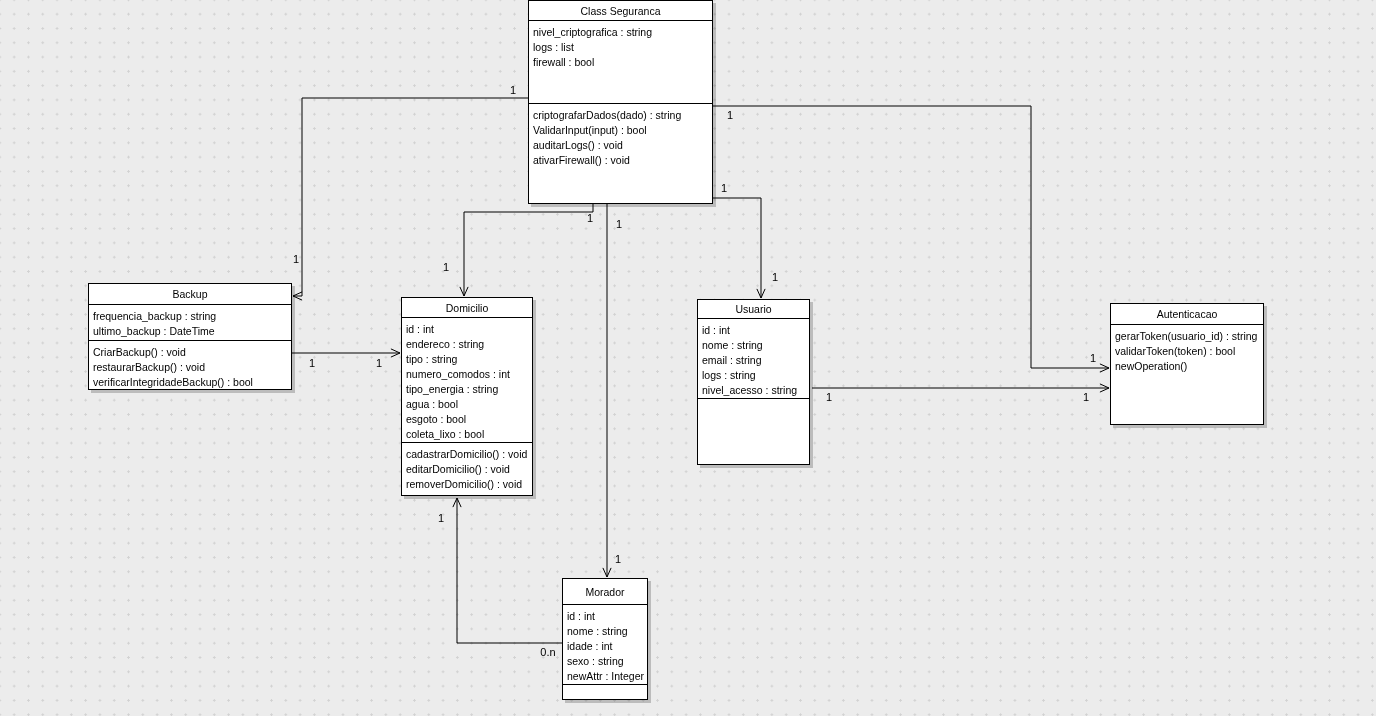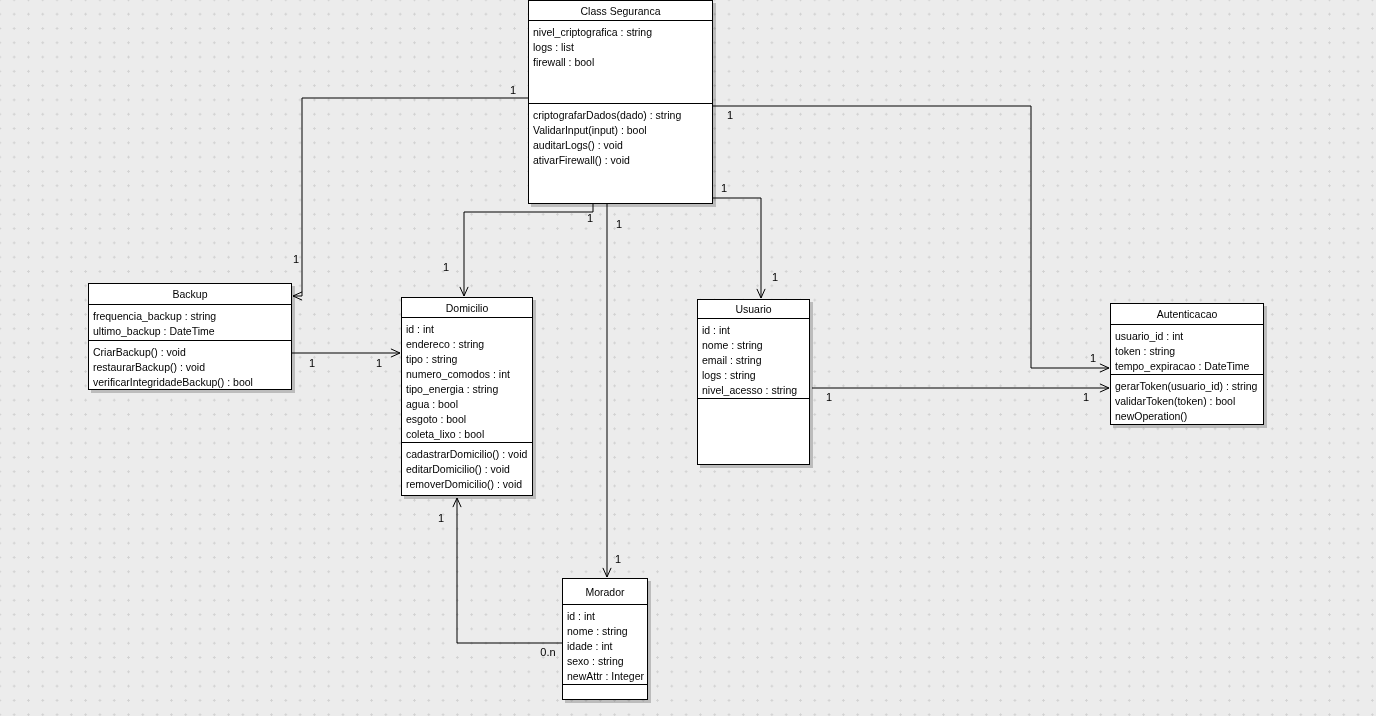--- a/index.html
+++ b/index.html
@@ -165,25 +165,20 @@
       <div class="uml-attrs" style="height: 80px;">
         <div class="uml-row">id : int</div>
         <div class="uml-row">nome : string</div>
         <div class="uml-row">email : string</div>
         <div class="uml-row">logs : string</div>
         <div class="uml-row">nivel_acesso : string</div>
       </div>
     </div>
     <div class="uml-class" style="left: 1110px; top: 303px; width: 154px; height: 122px;">
       <div class="uml-title" style="height: 21px;">Autenticacao</div>
-      <div class="uml-attrs" style="height: 50px;">
-        <div class="uml-row">usuario_id : int</div>
-        <div class="uml-row">token : string</div>
-        <div class="uml-row">tempo_expiracao : DateTime</div>
-      </div>
       <div class="uml-methods">
         <div class="uml-row">gerarToken(usuario_id) : string</div>
         <div class="uml-row">validarToken(token) : bool</div>
         <div class="uml-row">newOperation()</div>
       </div>
     </div>
     <div class="uml-class" style="left: 562px; top: 578px; width: 86px; height: 122px;">
       <div class="uml-title" style="height: 26px;">Morador</div>
       <div class="uml-attrs" style="height: 80px;">
         <div class="uml-row">id : int</div>

